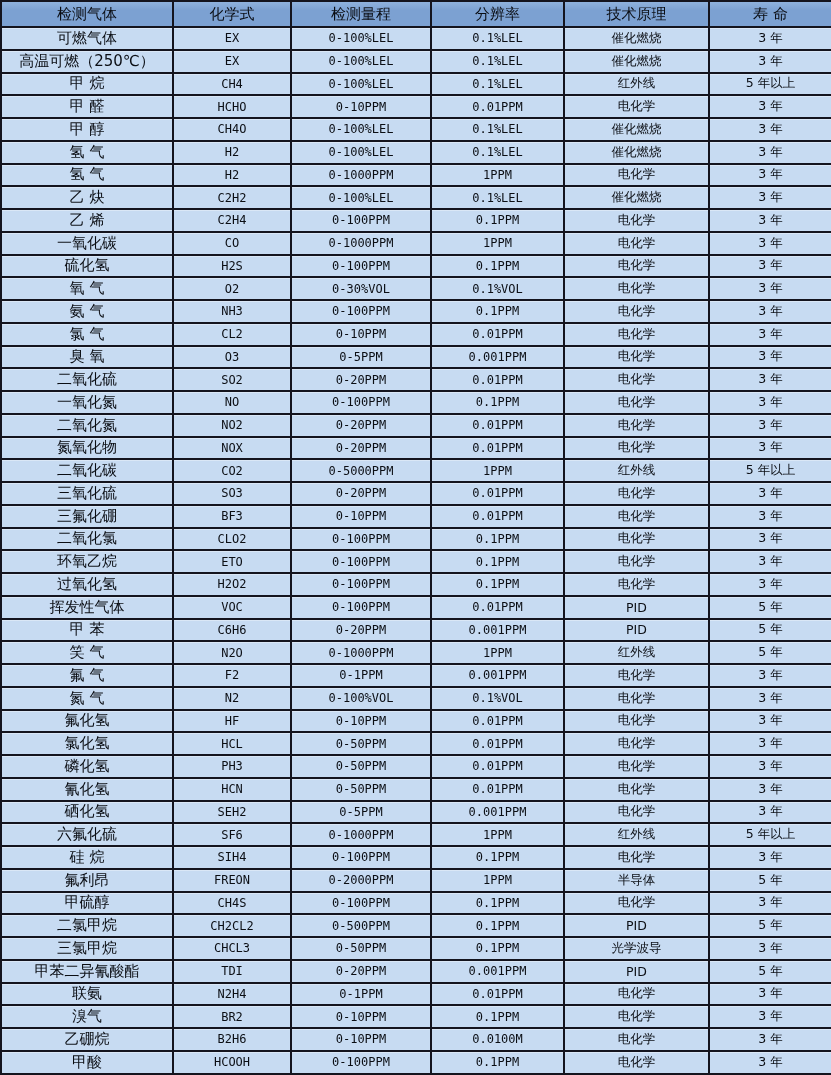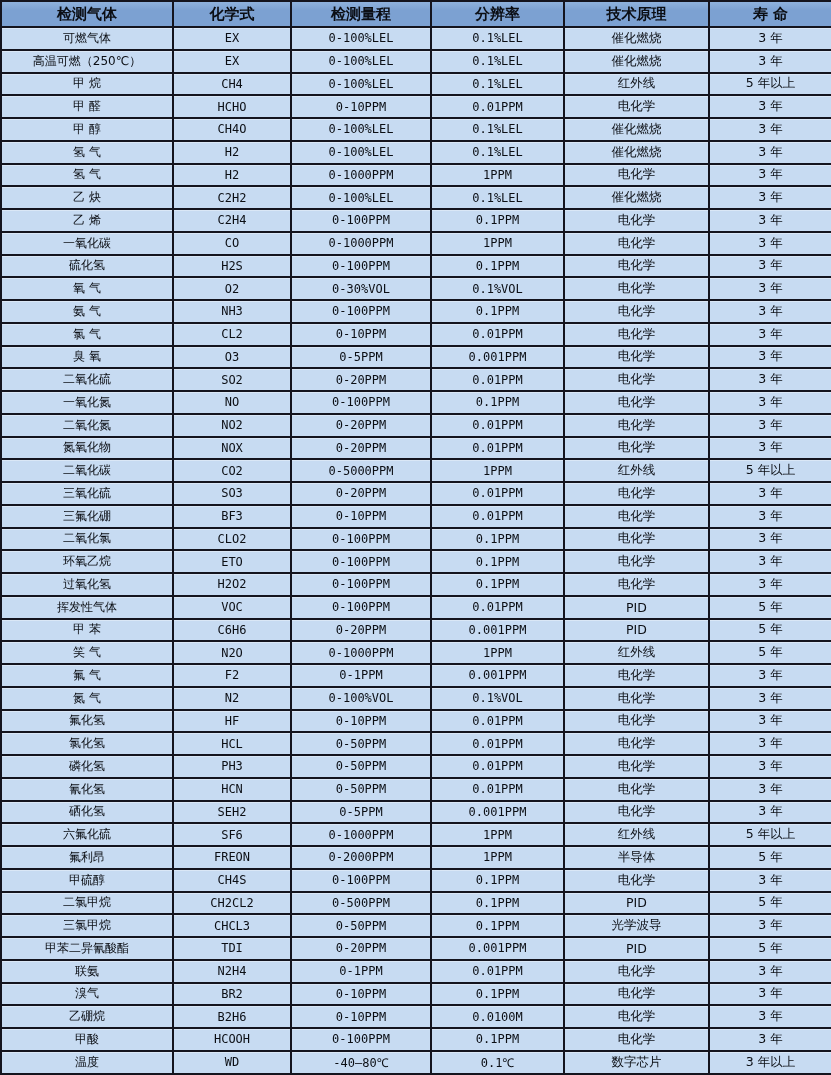--- a/index.html
+++ b/index.html
@@ -31,34 +31,34 @@
     padding: 0 2px;
     overflow: hidden;
     white-space: nowrap;
     color: #0b0e14;
   }
   .spec-table th {
     background: #7ea3d3;
     background: linear-gradient(180deg, #8fb2dd 0%, #7ca1d2 35%, #7ca1d2 100%);
     height: 24px;
     font-size: 15px;
-    font-weight: bold;
+    font-weight: normal;
     font-family: "DejaVu Sans", "Liberation Sans", sans-serif;
   }
   .spec-table td {
     background: #c7dbf2;
     font-size: 12.5px;
     box-shadow: inset 0 1px 0 rgba(255,255,255,0.35);
   }
   td.mono {
     font-family: "DejaVu Sans Mono", "Liberation Mono", monospace;
     font-size: 12px;
     letter-spacing: 0px;
   }
-  td.cell-gas { font-size: 12px; text-align: center; }
+  td.cell-gas { font-size: 15px; text-align: center; }
 </style>
 </head>
 <body>
 
 <table class="spec-table">
   <colgroup>
     <col class="c1">
       <col class="c2">
       <col class="c3">
       <col class="c4">
@@ -358,20 +358,28 @@
       </tr>
       <tr>
         <td class="cell-gas">六氟化硫</td>
         <td class="mono cell-formula">SF6</td>
         <td class="mono cell-range">0-1000PPM</td>
         <td class="mono cell-resolution">1PPM</td>
         <td class="cell-principle">红外线</td>
         <td class="cell-lifespan">5 年以上</td>
       </tr>
       <tr>
+        <td class="cell-gas">硅 烷</td>
+        <td class="mono cell-formula">SIH4</td>
+        <td class="mono cell-range">0-100PPM</td>
+        <td class="mono cell-resolution">0.1PPM</td>
+        <td class="cell-principle">电化学</td>
+        <td class="cell-lifespan">3 年</td>
+      </tr>
+      <tr>
         <td class="cell-gas">氟利昂</td>
         <td class="mono cell-formula">FREON</td>
         <td class="mono cell-range">0-2000PPM</td>
         <td class="mono cell-resolution">1PPM</td>
         <td class="cell-principle">半导体</td>
         <td class="cell-lifespan">5 年</td>
       </tr>
       <tr>
         <td class="cell-gas">甲硫醇</td>
         <td class="mono cell-formula">CH4S</td>
@@ -428,23 +436,15 @@
         <td class="cell-principle">电化学</td>
         <td class="cell-lifespan">3 年</td>
       </tr>
       <tr>
         <td class="cell-gas">甲酸</td>
         <td class="mono cell-formula">HCOOH</td>
         <td class="mono cell-range">0-100PPM</td>
         <td class="mono cell-resolution">0.1PPM</td>
         <td class="cell-principle">电化学</td>
         <td class="cell-lifespan">3 年</td>
-      </tr>
-      <tr>
-        <td class="cell-gas">温度</td>
-        <td class="mono cell-formula">WD</td>
-        <td class="mono cell-range">-40—80℃</td>
-        <td class="mono cell-resolution">0.1℃</td>
-        <td class="cell-principle">数字芯片</td>
-        <td class="cell-lifespan">3 年以上</td>
       </tr>
     </tbody>
 </table>
 
 </body></html>

